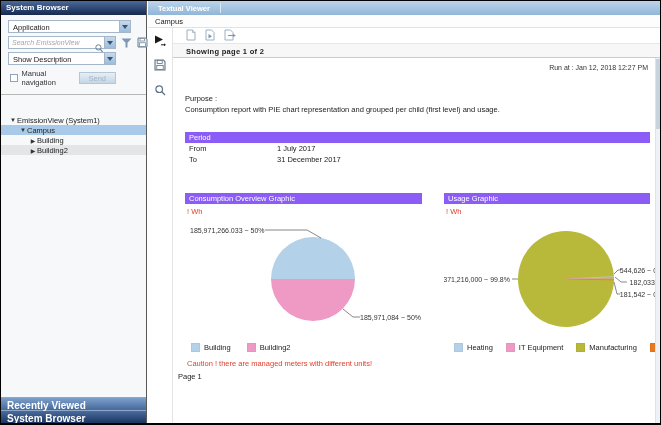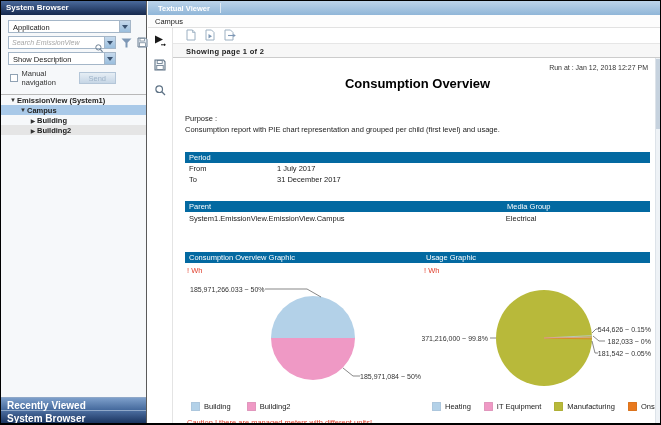--- a/index.html
+++ b/index.html
@@ -33,21 +33,21 @@
   .sb-ddbtn{ position:absolute; right:0; top:0; width:11px; height:100%;
     background:linear-gradient(#c6d9ec,#9abedd); border-left:1px solid #a4b6c8;
     display:flex; align-items:center; justify-content:center; }
   .icon-btn{ margin-left:5px; display:flex; align-items:center; }
   .manual-row{ display:flex; align-items:center; margin:4px 0 0 2px; }
   .checkbox{ width:8px; height:8px; border:1px solid #90a2b4; background:#fff; }
   .manual-label{ font-size:7.5px; color:#333; margin-left:4px; }
   .send-btn{ margin-left:auto; margin-right:26px; width:40px; height:12px;
     background:linear-gradient(#e6eef5,#c6d6e6); border:1px solid #b4c6d8; color:#9fb4c9;
     font-size:7.5px; text-align:center; padding-top:1px; }
-  .tree{ margin-top:7px; border-top:1px solid #b8b8b8; font-size:7.5px; color:#222; flex:1 1 auto; padding-top:0;font-weight:bold;}
+  .tree{ margin-top:7px; border-top:1px solid #b8b8b8; font-size:7.5px; color:#222; flex:1 1 auto; padding-top:20px;}
   .tree-row{ height:10px; display:flex; align-items:center; white-space:nowrap; }
   .tree-row.sel{ background:#a9c9e8; }
   .tree-row.alt{ background:#e5e5e5; }
   .caret{ font-size:6px; color:#333; width:8px; text-align:center; flex:0 0 auto; }
   .sb-bars{ flex:0 0 auto; }
   .sb-bar{ height:13px; color:#fff; font-size:10px; font-weight:bold; padding:2px 0 0 6px;
     border-top:1px solid #8fa8c8; }
   .sb-bar.b1{ background:linear-gradient(#7d9fca,#44699c); }
   .sb-bar.b2{ background:linear-gradient(#4a6c9e,#1b3560); }
 
@@ -70,33 +70,33 @@
     font-size:7.5px; font-weight:bold; color:#222; padding:3px 0 0 13px; letter-spacing:0.3px; }
   .report-scroll{ flex:1 1 auto; position:relative; background:#fff; overflow:hidden; }
   .vscrollbar{ position:absolute; right:0; top:0; bottom:0; width:5px;
     background:#eef2f6; border-left:1px solid #dde3e9; }
   .vthumb{ position:absolute; top:1px; left:0; width:4px; height:70px; background:#c6d2de; }
 
   .report{ position:absolute; left:12px; right:10px; top:0; }
   .run-at{ margin-top:6px; text-align:right; font-size:7px; color:#333; padding-right:2px; }
   .rpt-title{ margin-top:5px; text-align:center; font-size:13px; font-weight:bold; color:#000; }
   .purpose{ margin-top:23px; font-size:7.5px; color:#222; line-height:1.45; }
-  .gray-bar{ background:#0369a1; color:#fff; font-size:7.5px; height:11px; line-height:11px;
+  .gray-bar{ background:#8b5cf6; color:#fff; font-size:7.5px; height:11px; line-height:11px;
     padding-left:4px;margin-top:16px; }
   .period-sec{ margin-top:10px; }
   .kv-row{ display:flex; font-size:7.5px; color:#222; height:10px; align-items:center; margin-top:1px;}
   .kv-label{ flex:0 0 92px; padding-left:4px; }
   .parent-sec{ margin-top:8px; }
   .split-bar{ display:flex; }
   .split-l{ flex:0 0 69%; }
   .split-r{ flex:1; }
   .parent-vals{ display:flex; font-size:7.5px; color:#222; height:11px; align-items:center; margin-top:1px;}
   .parent-vals .split-l{ padding-left:4px; }
 
-  .graphics{ margin-top:12px; display:flex; gap:0;align-items:center; }
+  .graphics{ margin-top:12px; display:flex; gap:22px;align-items:center; }
   .gcol-l{ flex:0 0 237px; }
   .gcol-r{ flex:1 1 auto; min-width:0; }
   .unit{ margin:3px 0 0 2px; font-size:7.5px; font-weight:normal; color:#e0402e; }
   .chart-area{ position:relative; height:124px; margin-top:1px; }
   .chart-area svg{ display:block; }
   .legend{ display:flex; align-items:center; font-size:7.5px; color:#222; margin-top:2px; }
   .legend.l1{ padding-left:6px; gap:16px; }
   .legend.l2{ padding-left:10px; gap:13px; }
   .leg-item{ display:flex; align-items:center; gap:4px; white-space:nowrap; }
   .caution{ margin:7px 0 0 2px; font-size:7.5px; color:#e0402e; }
@@ -237,49 +237,38 @@
                 <polygon points="9.3,4.8 11.8,6.5 9.3,8.2" fill="#7d97b5"></polygon>
               </svg>
           </span>
         </div>
 
         <div class="paging-bar">Showing page 1 of 2</div>
 
         <div class="report-scroll">
           <div class="report">
             <div class="run-at">Run at : Jan 12, 2018 12:27 PM</div>
-            <div class="rpt-title">Consumption Overview</div>
 
             <div class="purpose">
               <div>Purpose :</div>
               <div>Consumption report with PIE chart representation and grouped per child (first level) and usage.</div>
             </div>
 
             <div class="period-sec">
               <div class="gray-bar">Period</div>
               <div class="kv-row">
                 <span class="kv-label">From</span>
                 <span>1 July 2017</span>
               </div>
               <div class="kv-row">
                 <span class="kv-label">To</span>
                 <span>31 December 2017</span>
               </div>
             </div>
 
-            <div class="parent-sec">
-              <div class="gray-bar split-bar">
-                <span class="split-l">Parent</span>
-                <span class="split-r">Media Group</span>
-              </div>
-              <div class="parent-vals">
-                <span class="split-l">System1.EmissionView.EmissionView.Campus</span>
-                <span class="split-r">Electrical</span>
-              </div>
-            </div>
 
             <div class="graphics">
 
               <div class="gcol-l">
                 <div class="gray-bar">Consumption Overview Graphic</div>
                 <div class="unit">! Wh</div>
                 <div class="chart-area">
                   <svg width="237" height="124" viewBox="0 0 237 124">
                     <path d="M 86 62 A 42 42 0 0 1 170 62 Z" fill="#b3d1e8"></path>
                     <path d="M 170 62 A 42 42 0 0 1 86 62 Z" fill="#ef99c5"></path>

